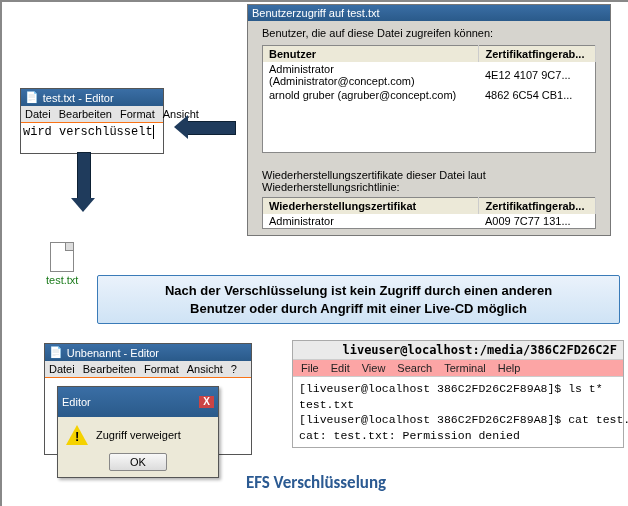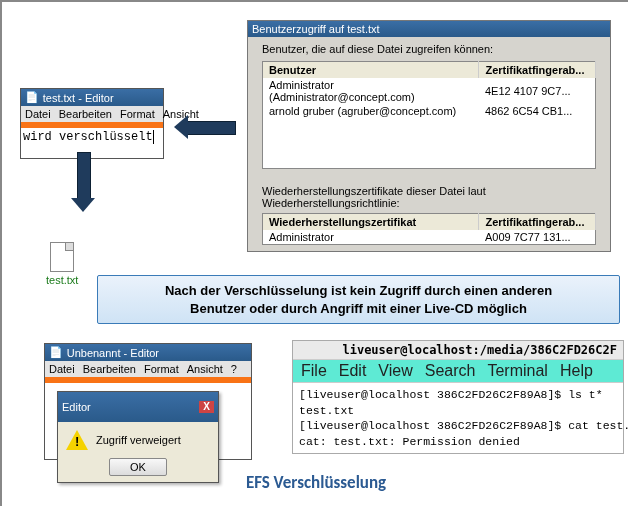--- a/index.html
+++ b/index.html
@@ -16,21 +16,21 @@
     background: linear-gradient(to bottom, #3a6ea5, #2a5a8a);
     color: #fff;
     font-size: 11px;
     padding: 2px 4px;
     display: flex;
     align-items: center;
     gap: 4px;
   }
   .win-menubar {
     background: #e4e4e4;
-    border-bottom: 6px solid #f97316;
+    border-bottom: 1px solid #f97316;
     padding: 2px 4px;
     display: flex;
     gap: 8px;
     font-size: 11px;
   }
   .win-menubar span { cursor: default; }
   .win-button {
     background: linear-gradient(to bottom, #f8f8f8, #dcdcdc);
     border: 1px solid #888;
     border-radius: 2px;
@@ -55,21 +55,20 @@
     background: #fff;
   }
   
   .efs-dialog {
     position: absolute;
     left: 245px;
     top: 2px;
     width: 362px;
     border: 1px solid #777;
     background: #d6d4ce;
-    margin-top: 16px;
   }
   .dlg-pad { padding: 6px 14px; font-size: 11px; }
   .users-table {
     border: 1px solid #888;
     background: #fff;
     width: 100%;
     border-collapse: collapse;
     font-size: 11px;
   }
   .users-table th {
@@ -167,28 +166,28 @@
   }
   .msgbox .warn:after { content:"!"; position:absolute; left:9px; top:4px; font-weight:bold; font-size:13px; color:#000;}
   .msgbox .btns { text-align:center; padding:4px 0 6px;}
   
   .term {
     position: absolute;
     left: 290px;
     top: 338px;
     width: 330px;
     border: 1px solid #aaa;
-    background: #5eead4;
+    background: #fca5a5;
   }
   .term-title {
     text-align:right; font-family: monospace; font-size:12px;
     padding:2px 6px; background:#eaeaea; border-bottom:1px solid #ccc; font-weight:bold;
   }
   .term-menu {
-    display:flex; gap:12px; padding:2px 8px; font-size:16px; border-bottom:1px solid #ccc;
+    display:flex; gap:12px; padding:2px 8px; font-size:11px; border-bottom:1px solid #ccc;
     font-family: sans-serif; color:#222;align-items:flex-end;
   }
   .term-body {
     font-family: "Courier New", monospace; font-size:11.5px;
     padding:4px 6px; color:#000; background:#fff; line-height:1.35;
     white-space: pre;
   }
   
   .page-title {
     position: absolute;

